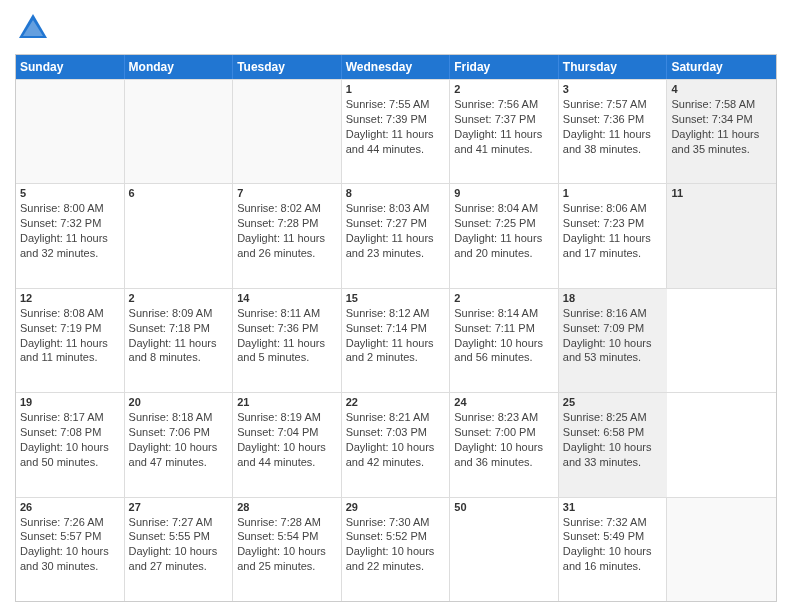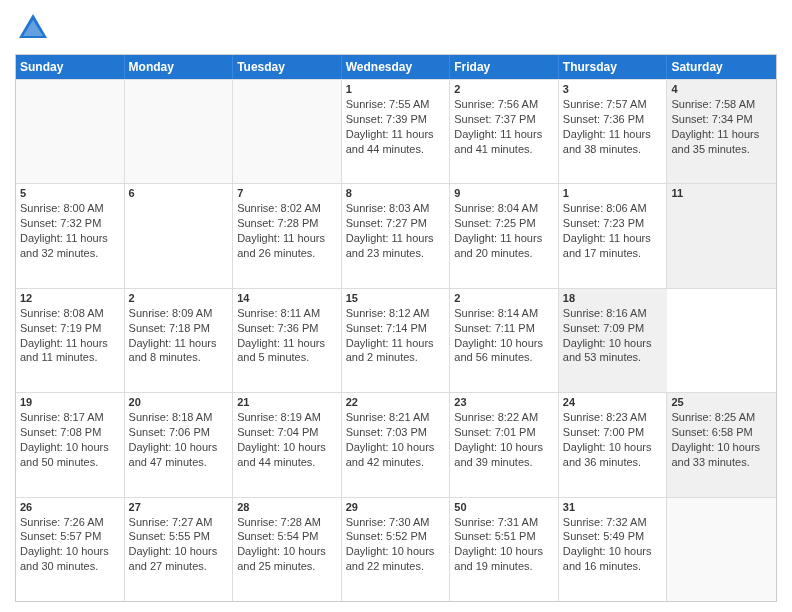--- a/index.html
+++ b/index.html
@@ -268,26 +268,20 @@
 Sunset: 7:04 PM
 Daylight: 10 hours and 44 minutes.</div>
           </div>
           <div class="cal-cell">
             <div class="day-num">22</div>
             <div class="day-info">Sunrise: 8:21 AM
 Sunset: 7:03 PM
 Daylight: 10 hours and 42 minutes.</div>
           </div>
           <div class="cal-cell">
-            <div class="day-num">23</div>
-            <div class="day-info">Sunrise: 8:22 AM
-Sunset: 7:01 PM
-Daylight: 10 hours and 39 minutes.</div>
-          </div>
-          <div class="cal-cell">
             <div class="day-num">24</div>
             <div class="day-info">Sunrise: 8:23 AM
 Sunset: 7:00 PM
 Daylight: 10 hours and 36 minutes.</div>
           </div>
           <div class="cal-cell shaded">
             <div class="day-num">25</div>
             <div class="day-info">Sunrise: 8:25 AM
 Sunset: 6:58 PM
 Daylight: 10 hours and 33 minutes.</div>
@@ -313,23 +307,20 @@
 Daylight: 10 hours and 25 minutes.</div>
           </div>
           <div class="cal-cell">
             <div class="day-num">29</div>
             <div class="day-info">Sunrise: 7:30 AM
 Sunset: 5:52 PM
 Daylight: 10 hours and 22 minutes.</div>
           </div>
           <div class="cal-cell">
             <div class="day-num">50</div>
-            <div class="day-info">Sunrise: 7:31 AM
-Sunset: 5:51 PM
-Daylight: 10 hours and 19 minutes.</div>
           </div>
           <div class="cal-cell">
             <div class="day-num">31</div>
             <div class="day-info">Sunrise: 7:32 AM
 Sunset: 5:49 PM
 Daylight: 10 hours and 16 minutes.</div>
           </div>
           <div class="cal-cell empty"></div>
         </div>
       </div>

